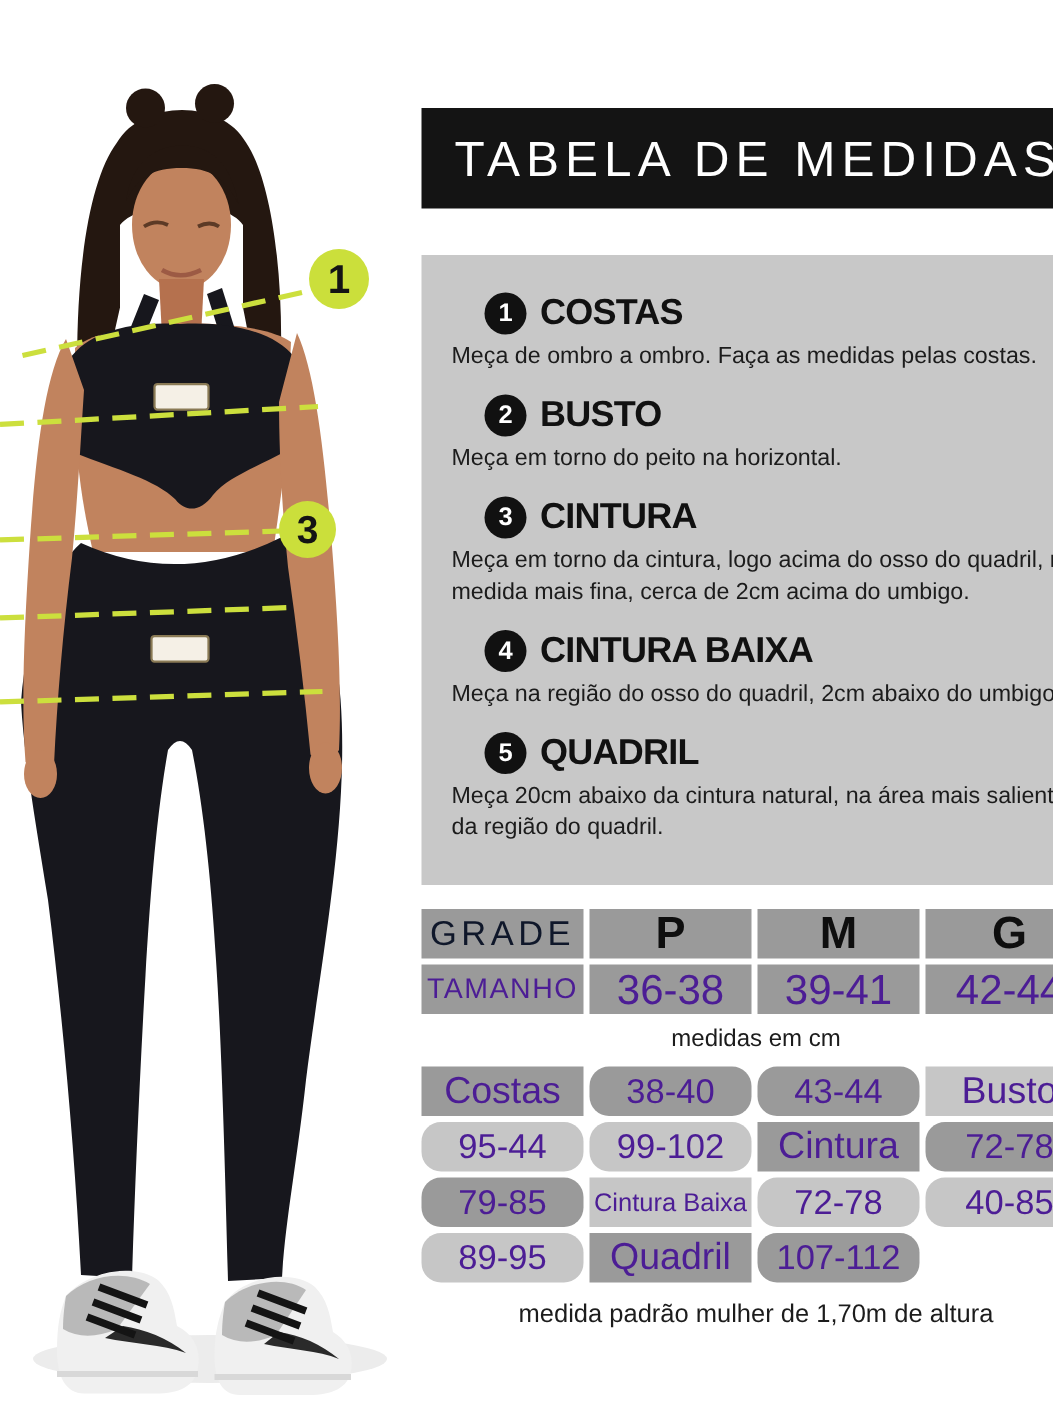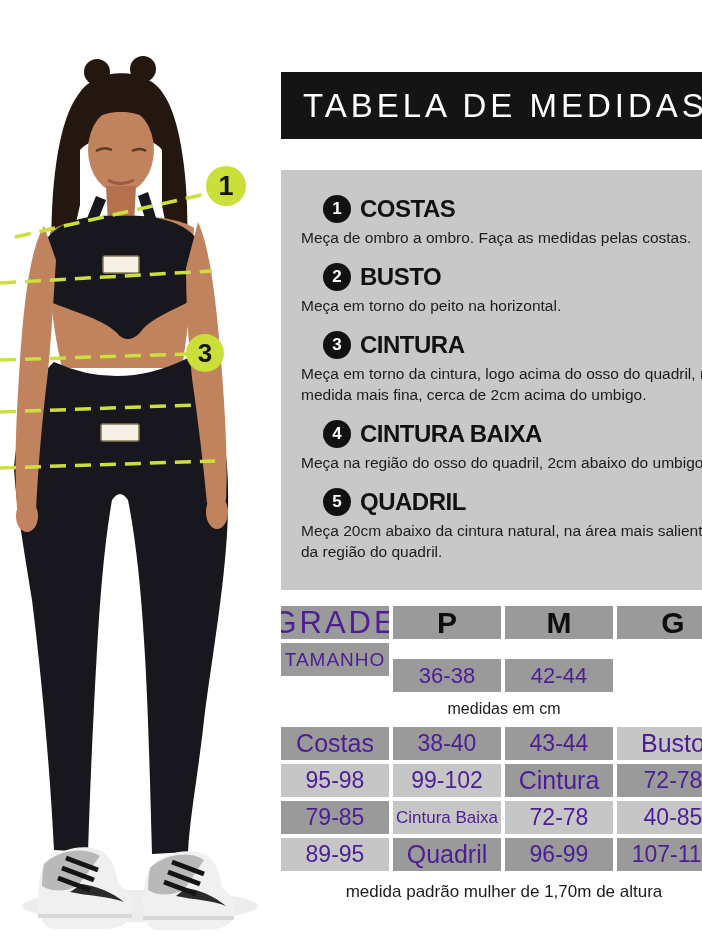--- a/index.html
+++ b/index.html
@@ -32,27 +32,27 @@
   .ins-desc { margin:4px 0 15px 20px; width:418px; font-size:15.5px; line-height:21px;
               color:#1c1c1c; }
 
   
   .table-block { position:absolute; left:281px; top:606px; width:446px; }
   .grid { display:grid; grid-template-columns:108px 108px 108px 112px; gap:4px; }
   .cell { height:33px; display:flex; align-items:center; justify-content:center;
           color:#4c1d95; overflow:hidden; }
   .dark { background:#9a9a9a; }
   .light { background:#c6c6c6; }
-  .grade-lbl { font-size:31px; letter-spacing:3px; color:#4c1d95; }
+  .grade-lbl { font-size:23px; letter-spacing:3px; color:#0f172a; }
   .size-hdr { font-size:30px; font-weight:bold; color:#0e0e0e; }
   .tam-lbl { font-size:19px; letter-spacing:1px; }
-  .tam-val { font-size:22px;margin-top:16px; }
+  .tam-val { font-size:28px; }
   .row-lbl { font-size:25px; }
   .row-lbl.small { font-size:17px; }
-  .row-val { font-size:23px; }
+  .row-val { font-size:23px;border-radius:13px; }
   .unit-note { height:30px; margin:2px 0 3px; display:flex; align-items:center;
                justify-content:center; font-size:16px; color:#1c1c1c; }
   .footer-note { margin-top:11px; text-align:center; font-size:17px; color:#1c1c1c; }
 </style>
 </head>
 <body>
 
 <div class="canvas">
 
   <div class="photo">
@@ -164,44 +164,44 @@
   </div>
 
   <div class="table-block">
     <div class="grid">
       <div class="cell dark grade-lbl">GRADE</div>
       <div class="cell dark size-hdr">P</div>
       <div class="cell dark size-hdr">M</div>
       <div class="cell dark size-hdr">G</div>
       <div class="cell dark tam-lbl">TAMANHO</div>
       <div class="cell dark tam-val">36-38</div>
+      <div class="cell dark tam-val">39-41</div>
       <div class="cell dark tam-val">42-44</div>
     </div>
 
     <div class="unit-note">medidas em cm</div>
 
     <div class="grid">
       <div class="cell dark row-lbl">Costas</div>
       <div class="cell dark row-val">38-40</div>
       <div class="cell dark row-val">43-44</div>
 
       <div class="cell light row-lbl">Busto</div>
-      <div class="cell light row-val">95-98</div>
+      <div class="cell light row-val">95-44</div>
       <div class="cell light row-val">99-102</div>
 
       <div class="cell dark row-lbl">Cintura</div>
       <div class="cell dark row-val">72-78</div>
       <div class="cell dark row-val">79-85</div>
 
       <div class="cell light row-lbl small">Cintura Baixa</div>
       <div class="cell light row-val">72-78</div>
       <div class="cell light row-val">40-85</div>
       <div class="cell light row-val">89-95</div>
 
       <div class="cell dark row-lbl">Quadril</div>
-      <div class="cell dark row-val">96-99</div>
       <div class="cell dark row-val">107-112</div>
     </div>
 
     <div class="footer-note">medida padrão mulher de 1,70m de altura</div>
   </div>
 
 </div>
 
 </body></html>

